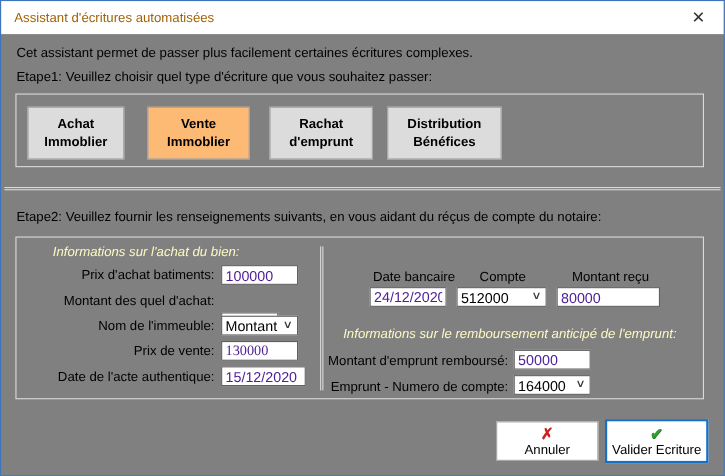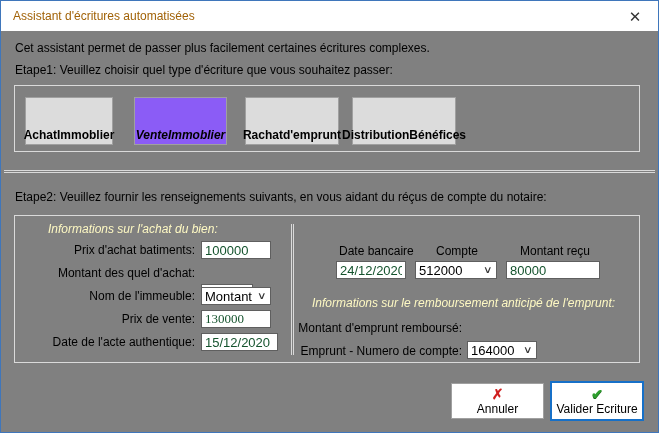--- a/index.html
+++ b/index.html
@@ -11,37 +11,37 @@
   }
   .titlebar{position:absolute;top:0;left:0;right:0;height:30px;background:#ffffff;display:flex;align-items:center;}
   .titlebar .title{font-size:12px;padding-left:12px;color:#a16207;}
   .close-btn{margin-left:auto;width:46px;height:100%;display:flex;align-items:center;justify-content:center;cursor:pointer;}
   .close-btn span{font-size:15px;color:#333;line-height:1;}
   .static{position:absolute;font-size:12px;color:#000;white-space:nowrap;}
   .groupbox{position:absolute;border:1px solid #dadada;}
   .typebox{left:13px;top:84px;width:626px;height:67px;}
   .type-button{
     position:absolute;top:11px;height:48px;background:#dcdcdc;border:1px solid #a0a0a0;
-    display:flex;flex-direction:row;align-items:flex-end;justify-content:center;
+    display:flex;flex-direction:column;align-items:center;justify-content:center;
     font-weight:bold;font-size:12px;line-height:17px;text-align:center;cursor:pointer;padding:0;
     font-family:"Liberation Sans",sans-serif;color:#000;
   }
-  .type-button.selected{background:#8b5cf6;font-style:italic;}
+  .type-button.selected{background:#fdba74;}
   .tb0{left:10px;width:88px;}
   .tb1{left:119px;width:93px;}
   .tb2{left:230px;width:94px;}
   .tb3{left:337px;width:104px;}
   .hr-etched{position:absolute;left:3px;right:3px;top:169px;height:3px;border-top:1px solid #dadada;border-bottom:1px solid #dadada;}
   .formbox{left:13px;top:214px;width:626px;height:148px;}
   .heading{position:absolute;font-size:12px;font-style:italic;color:#fef9c3;white-space:nowrap;}
   .flabel{position:absolute;font-size:12px;color:#000;white-space:nowrap;}
   .right-align{text-align:right;}
   .finput{
     position:absolute;height:18px;background:#fff;border:1px solid #5f5f5f;
-    font-family:"Liberation Sans",sans-serif;font-size:13px;color:#14532d;padding:0 3px;outline:none;
+    font-family:"Liberation Sans",sans-serif;font-size:13px;color:#4c1d95;padding:0 3px;outline:none;
   }
   .fcombo{
     position:absolute;height:18px;background:#fff;border:1px solid #5f5f5f;
     display:flex;align-items:center;justify-content:space-between;
     font-size:13px;color:#000;padding:0 5px 0 3px;cursor:pointer;
   }
   .fcombo .chev{font-size:10px;color:#333;line-height:1;transform:scaleX(1.3);}
   .vsep{position:absolute;left:276px;top:8px;width:3px;height:131px;border-left:1px solid #dadada;border-right:1px solid #dadada;}
   .footer-btn{
     position:absolute;background:#ffffff;display:flex;flex-direction:column;align-items:center;justify-content:center;
@@ -124,20 +124,21 @@
     <input class="finput" style="left: 321px; top: 45px; width: 70px;" value="24/12/2020">
     <div class="fcombo" style="left:400px;top:45px;width:82px;">
       <span>512000</span>
       <span class="chev">∨</span>
     </div>
     <input class="finput" style="left: 491px; top: 45px; width: 94px;" value="80000">
 
     <div class="heading" style="left:297px;top:80px;">Informations sur le remboursement anticipé de l'emprunt:</div>
 
     <div class="flabel right-align" style="left:277px;top:105px;width:170px;">Montant d'emprunt remboursé:</div>
+    <input class="finput" style="left: 452px; top: 102px; width: 70px;" value="50000">
 
     <div class="flabel right-align" style="left:277px;top:128px;width:170px;">Emprunt - Numero de compte:</div>
     <div class="fcombo" style="left:452px;top:125px;width:70px;">
       <span>164000</span>
       <span class="chev">∨</span>
     </div>
   </div>
 
   <button class="footer-btn btn-cancel">
     <span class="ficon icon-red">✗</span>

